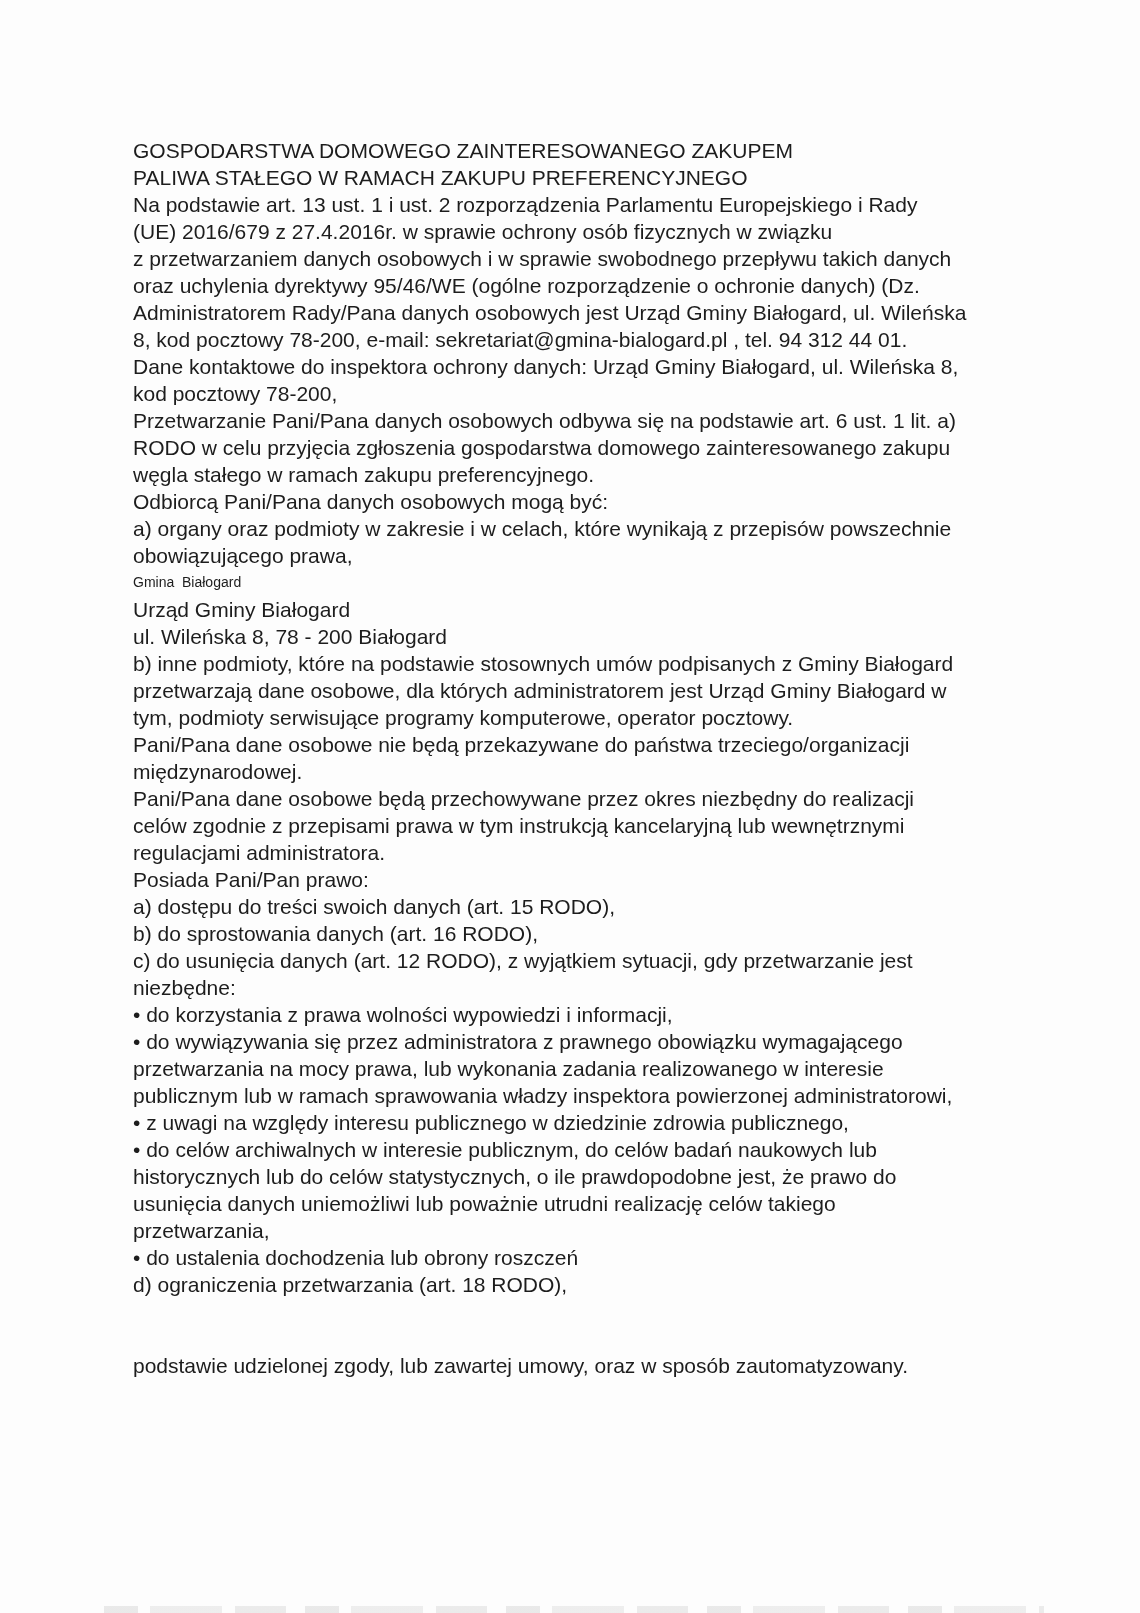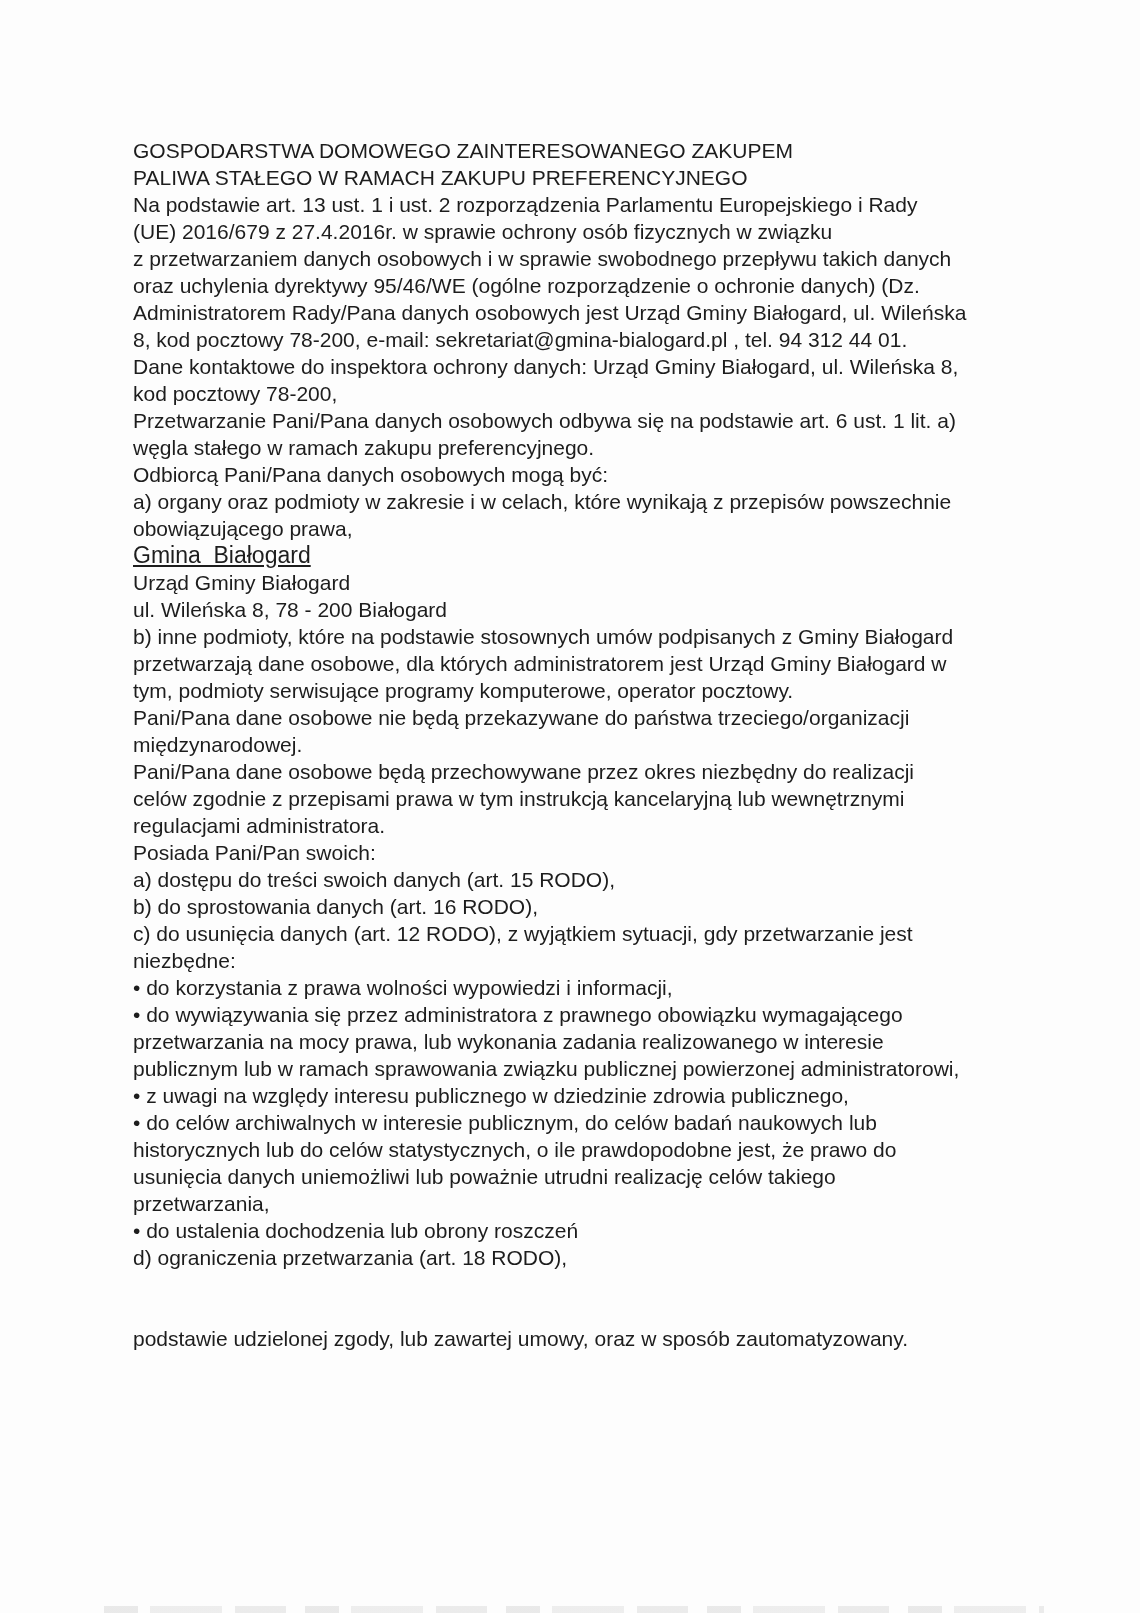--- a/index.html
+++ b/index.html
@@ -27,22 +27,21 @@
     font-size: 21px;
     line-height: 27px;
     color: #1d1d1d;
     -webkit-font-smoothing: antialiased;
   }
   .line {
     white-space: pre;
     height: 27px;
   }
   .line.small {
-    font-size: 23px;
-    text-decoration: underline;
+    font-size: 14px;
   }
   
   .cutoff {
     position: absolute;
     left: 104px;
     top: 1603px;
     width: 940px;
     height: 10px;
     overflow: hidden;
   }
@@ -73,44 +72,45 @@
       <div class="line">PALIWA STAŁEGO W RAMACH ZAKUPU PREFERENCYJNEGO</div>
       <div class="line">Na podstawie art. 13 ust. 1 i ust. 2 rozporządzenia Parlamentu Europejskiego i Rady</div>
       <div class="line">(UE) 2016/679 z 27.4.2016r. w sprawie ochrony osób fizycznych w związku</div>
       <div class="line">z przetwarzaniem danych osobowych i w sprawie swobodnego przepływu takich danych</div>
       <div class="line">oraz uchylenia dyrektywy 95/46/WE (ogólne rozporządzenie o ochronie danych) (Dz.</div>
       <div class="line">Administratorem Rady/Pana danych osobowych jest Urząd Gminy Białogard, ul. Wileńska</div>
       <div class="line">8, kod pocztowy 78-200, e-mail: sekretariat@gmina-bialogard.pl , tel. 94 312 44 01.</div>
       <div class="line">Dane kontaktowe do inspektora ochrony danych: Urząd Gminy Białogard, ul. Wileńska 8,</div>
       <div class="line">kod pocztowy 78-200,</div>
       <div class="line">Przetwarzanie Pani/Pana danych osobowych odbywa się na podstawie art. 6 ust. 1 lit. a)</div>
+      <div class="line">RODO w celu przyjęcia zgłoszenia gospodarstwa domowego zainteresowanego zakupu</div>
       <div class="line">węgla stałego w ramach zakupu preferencyjnego.</div>
       <div class="line">Odbiorcą Pani/Pana danych osobowych mogą być:</div>
       <div class="line">a) organy oraz podmioty w zakresie i w celach, które wynikają z przepisów powszechnie</div>
       <div class="line">obowiązującego prawa,</div>
       <div class="line small">Gmina  Białogard</div>
       <div class="line">Urząd Gminy Białogard</div>
       <div class="line">ul. Wileńska 8, 78 - 200 Białogard</div>
       <div class="line">b) inne podmioty, które na podstawie stosownych umów podpisanych z Gminy Białogard</div>
       <div class="line">przetwarzają dane osobowe, dla których administratorem jest Urząd Gminy Białogard w</div>
       <div class="line">tym, podmioty serwisujące programy komputerowe, operator pocztowy.</div>
       <div class="line">Pani/Pana dane osobowe nie będą przekazywane do państwa trzeciego/organizacji</div>
       <div class="line">międzynarodowej.</div>
       <div class="line">Pani/Pana dane osobowe będą przechowywane przez okres niezbędny do realizacji</div>
       <div class="line">celów zgodnie z przepisami prawa w tym instrukcją kancelaryjną lub wewnętrznymi</div>
       <div class="line">regulacjami administratora.</div>
-      <div class="line">Posiada Pani/Pan swoich:</div>
+      <div class="line">Posiada Pani/Pan prawo:</div>
       <div class="line">a) dostępu do treści swoich danych (art. 15 RODO),</div>
       <div class="line">b) do sprostowania danych (art. 16 RODO),</div>
       <div class="line">c) do usunięcia danych (art. 12 RODO), z wyjątkiem sytuacji, gdy przetwarzanie jest</div>
       <div class="line">niezbędne:</div>
       <div class="line">• do korzystania z prawa wolności wypowiedzi i informacji,</div>
       <div class="line">• do wywiązywania się przez administratora z prawnego obowiązku wymagającego</div>
       <div class="line">przetwarzania na mocy prawa, lub wykonania zadania realizowanego w interesie</div>
-      <div class="line">publicznym lub w ramach sprawowania związku publicznej powierzonej administratorowi,</div>
+      <div class="line">publicznym lub w ramach sprawowania władzy inspektora powierzonej administratorowi,</div>
       <div class="line">• z uwagi na względy interesu publicznego w dziedzinie zdrowia publicznego,</div>
       <div class="line">• do celów archiwalnych w interesie publicznym, do celów badań naukowych lub</div>
       <div class="line">historycznych lub do celów statystycznych, o ile prawdopodobne jest, że prawo do</div>
       <div class="line">usunięcia danych uniemożliwi lub poważnie utrudni realizację celów takiego</div>
       <div class="line">przetwarzania,</div>
       <div class="line">• do ustalenia dochodzenia lub obrony roszczeń</div>
       <div class="line">d) ograniczenia przetwarzania (art. 18 RODO),</div>
       <div class="line">&nbsp;</div>
       <div class="line">&nbsp;</div>
       <div class="line">podstawie udzielonej zgody, lub zawartej umowy, oraz w sposób zautomatyzowany.</div>

